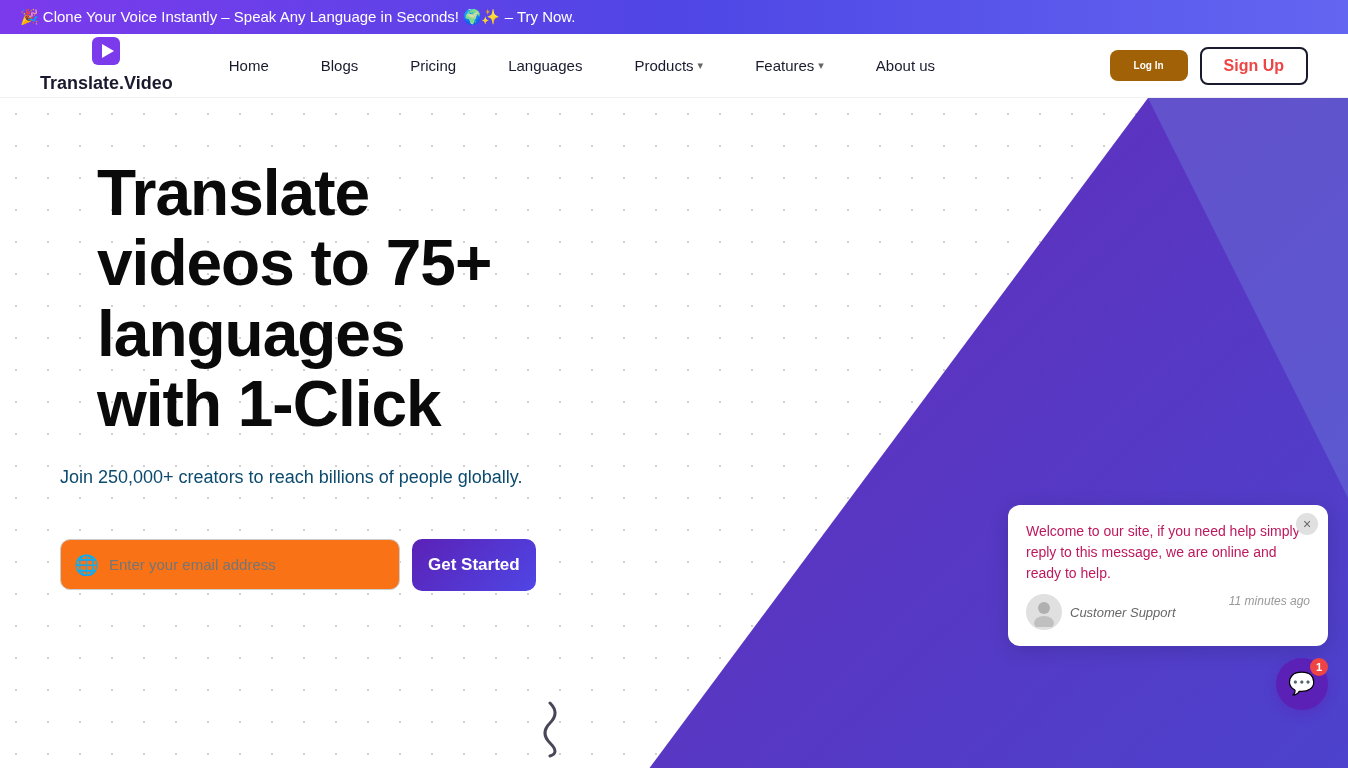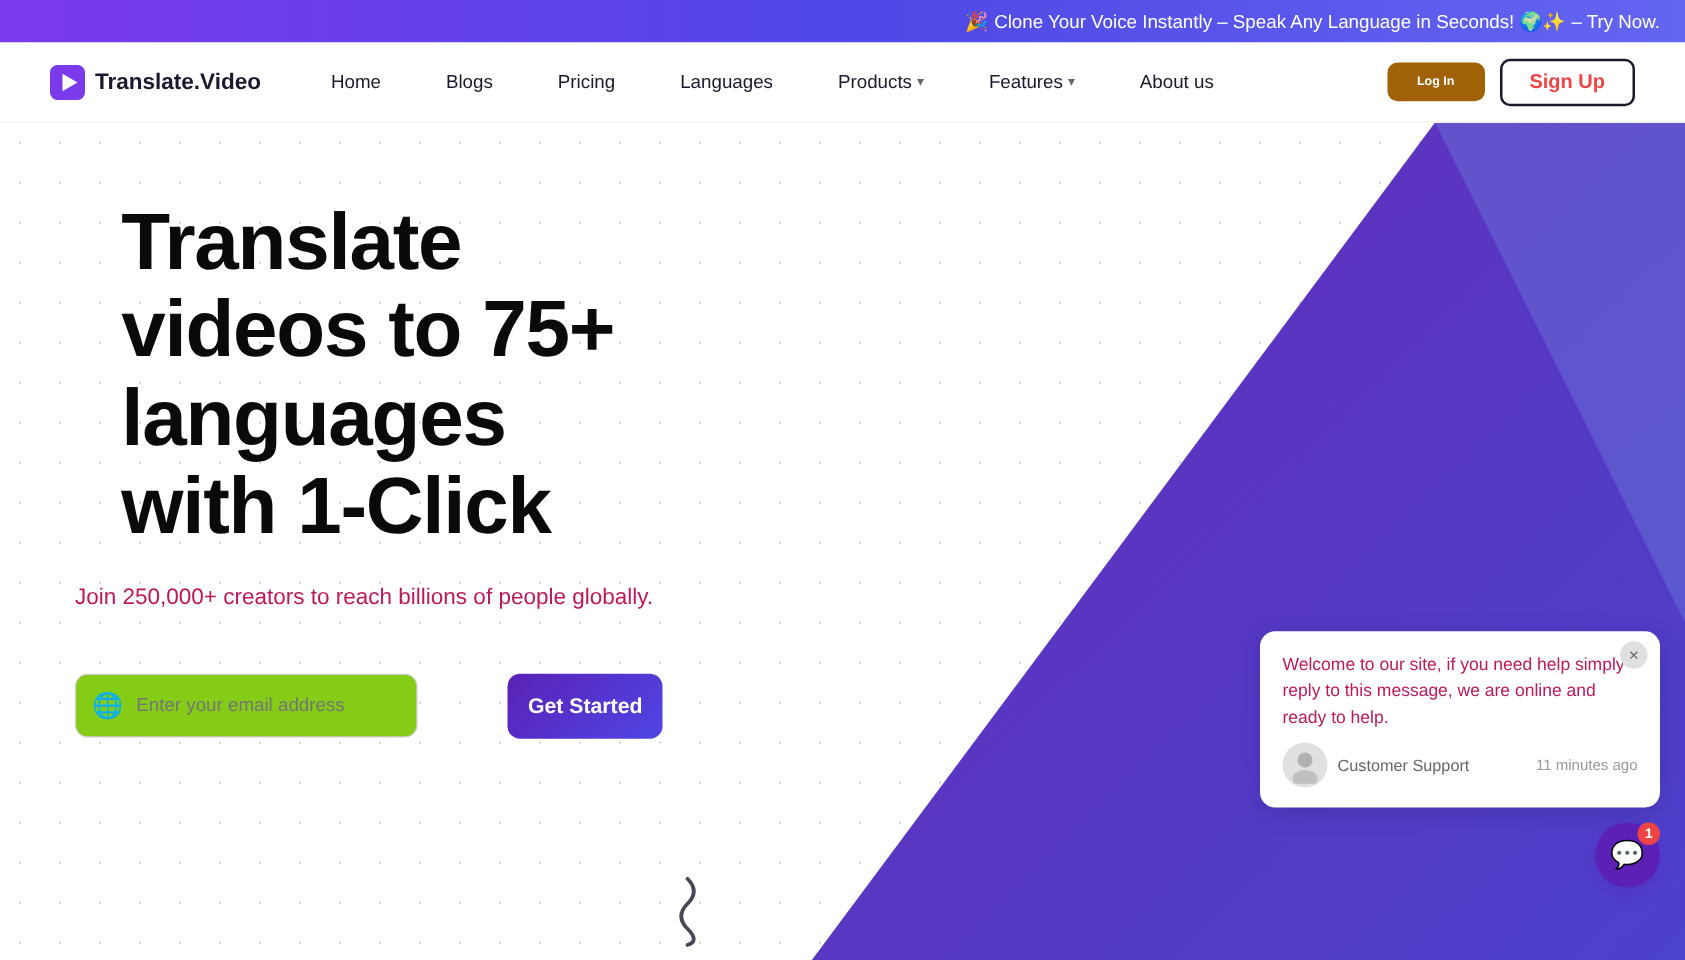--- a/index.html
+++ b/index.html
@@ -2,21 +2,21 @@
 <html><head>
   <meta charset="utf-8">
   <style>
     * { margin: 0; padding: 0; box-sizing: border-box; }
     body { font-family: -apple-system, BlinkMacSystemFont, 'Segoe UI', sans-serif; overflow-x: hidden; width: 1348px; height: 768px; position: relative; background: #fff; }
 
     
     #top-banner {
       background: linear-gradient(90deg, #7c3aed, #4f46e5, #6366f1);
       color: white;
-      text-align: right;
+      text-align: left;
       padding: 8px 20px;
       font-size: 15px;
       font-weight: 500;
       cursor: pointer;
     }
 
     
     #navbar {
       display: flex;
       align-items: center;
@@ -26,20 +26,21 @@
       border-bottom: 1px solid #f0f0f0;
       position: relative;
       z-index: 10;
     }
     #logo-area {
       display: flex;
       align-items: center;
       gap: 8px;
       text-decoration: none;
       margin-right: 40px;
+      flex-direction: column;
     }
     #logo-icon {
       width: 28px;
       height: 28px;
     }
     #logo-text {
       font-size: 18px;
       font-weight: 700;
       color: #1a1a2e;
     }
@@ -137,47 +138,47 @@
       font-weight: 800;
       line-height: 1.1;
       color: #0a0a0a;
       margin-bottom: 24px;
       letter-spacing: -1px;
       margin-left: 37px;
     }
 
     #hero-subtitle {
       font-size: 18px;
-      color: #be185d;
+      color: #0c4a6e;
       line-height: 1.5;
       margin-bottom: 48px;
       font-weight: 400;
     }
 
     #email-form {
       display: flex;
       align-items: center;
       gap: 12px;
       margin-bottom: 20px;
     }
 
     #email-input-wrapper {
       position: relative;
       flex: 1;
     }
 
     #email-input {
-      width: 274px;
+      width: 340px;
       padding: 16px 20px 16px 48px;
       border: 1.5px solid #ccc;
       border-radius: 10px;
       font-size: 15px;
       color: #333;
       outline: none;
-      background: #84cc16;
+      background: #f97316;
     }
 
     #globe-icon-wrapper {
       position: absolute;
       left: 14px;
       top: 50%;
       transform: translateY(-50%);
       font-size: 20px;
       line-height: 1;
     }
@@ -234,22 +235,22 @@
 
     #chat-message {
       font-size: 14px;
       color: #be185d;
       line-height: 1.5;
       margin-bottom: 10px;
     }
 
     #chat-footer {
       display: flex;
-      align-items: center;
       justify-content: space-between;
+      font-style: italic;
     }
 
     #chat-avatar-area {
       display: flex;
       align-items: center;
       gap: 8px;
     }
 
     #chat-avatar {
       width: 36px;

